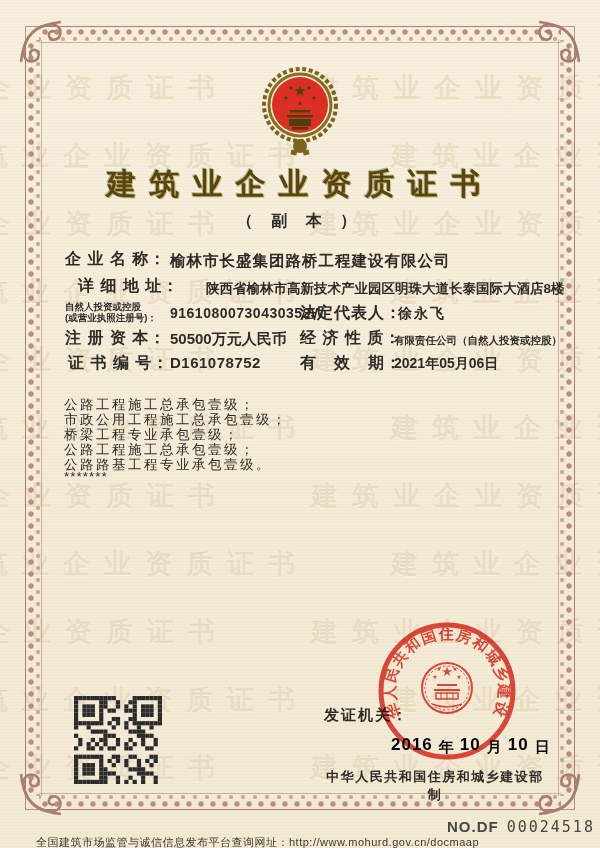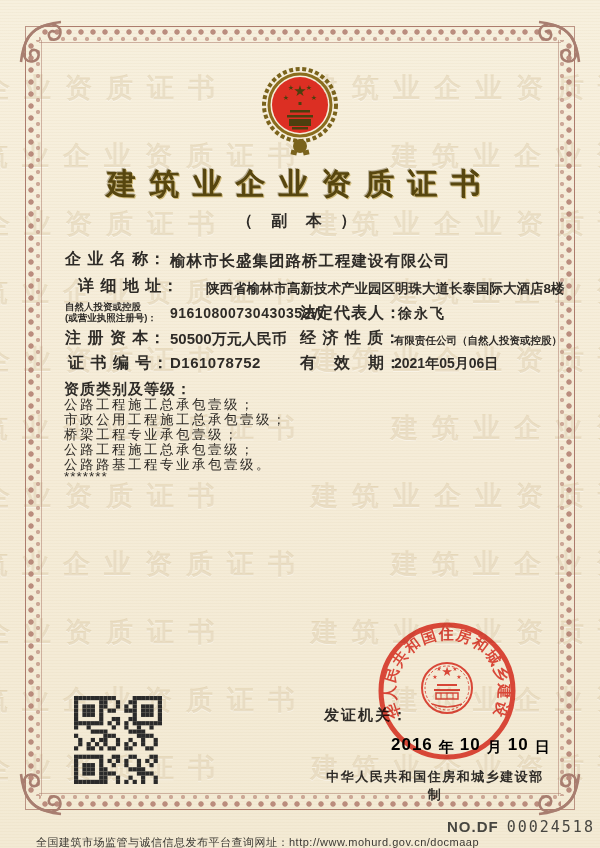--- a/index.html
+++ b/index.html
@@ -181,21 +181,20 @@
     <div class="pos lbl" style="left:65px;top:328px;">注 册 资 本：</div>
     <div class="pos val" style="left:170px;top:330px;font-size:15px;">50500万元人民币</div>
     <div class="pos lbl" style="left:300px;top:328px;">经 济 性 质：</div>
     <div class="pos val serif-val" style="left:394px;top:334px;font-size:10.5px;">有限责任公司（自然人投资或控股）</div>
 
     <div class="pos lbl" style="left:53px;top:353px;margin-left:15px;">证 书 编 号：</div>
     <div class="pos val" style="left:170px;top:354px;font-size:15px;letter-spacing:.5px;">D161078752</div>
     <div class="pos lbl" style="left:300px;top:353px;">有　效　期：</div>
     <div class="pos val" style="left:394px;top:355px;font-size:14px;">2021年05月06日</div>
 
-    <div class="pos lbl" style="left:64px;top:380px;font-size:15px;">资质类别及等级：</div>
     <div class="pos qual-item" style="left:64px;top:397px;">公路工程施工总承包壹级；</div>
     <div class="pos qual-item" style="left:64px;top:412px;">市政公用工程施工总承包壹级；</div>
     <div class="pos qual-item" style="left:64px;top:427px;">桥梁工程专业承包壹级；</div>
     <div class="pos qual-item" style="left:64px;top:442px;">公路工程施工总承包壹级；</div>
     <div class="pos qual-item" style="left:64px;top:457px;">公路路基工程专业承包壹级。</div>
     <div class="pos qual-item" style="left:64px;top:469px;letter-spacing:1px;">*******</div>
 
     <div class="pos issuer" style="left:324px;top:706px;">发证机关：</div>
     <div class="pos made-by" style="left:320px;top:768px;width:230px;text-align:center;">中华人民共和国住房和城乡建设部制</div>
 

